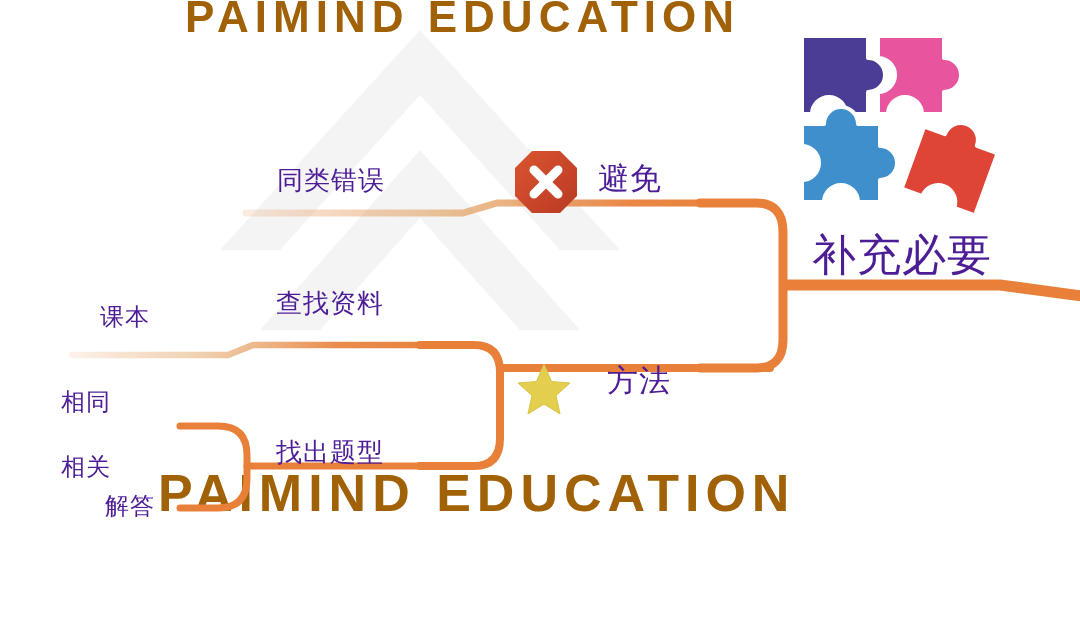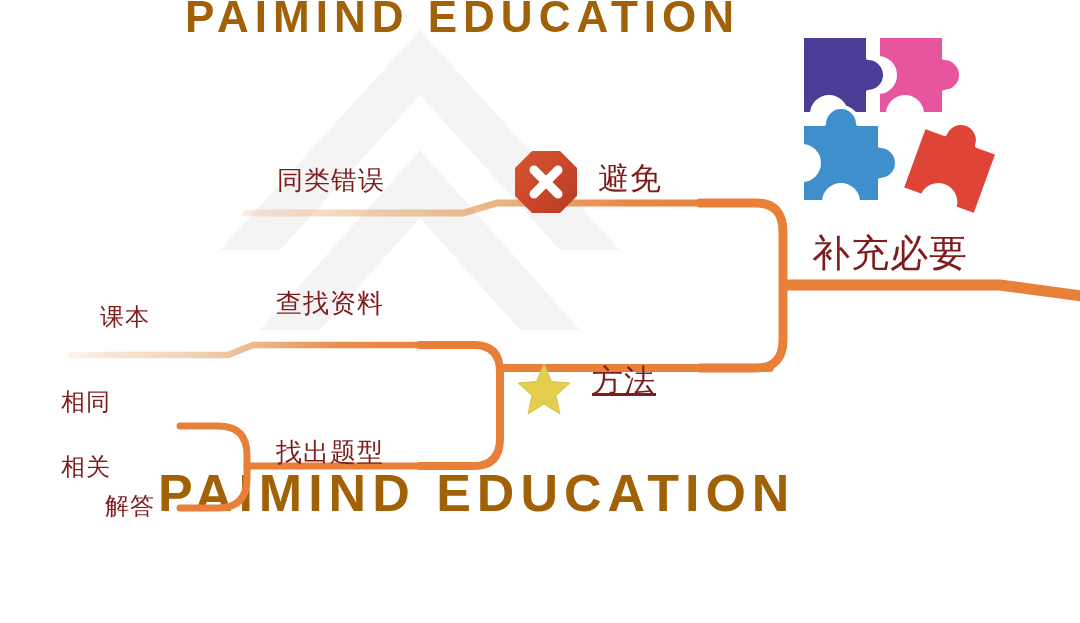--- a/index.html
+++ b/index.html
@@ -26,27 +26,27 @@
     height: 623px;
   }
   #watermark-layer { z-index: 1; }
   #branch-layer    { z-index: 2; }
   #icon-layer      { z-index: 3; }
   #label-layer     { z-index: 4; }
   #puzzle-layer    { z-index: 5; }
 
   .node-label {
     position: absolute;
-    color: #7f1d1d;
+    color: #4c1d95;
     font-family: "Liberation Serif", "DejaVu Serif", serif;
     white-space: nowrap;
     line-height: 1;
     letter-spacing: 1px;
   }
-  .lvl1 { font-size: 38px; }
+  .lvl1 { font-size: 44px; }
   .lvl2 { font-size: 31px; }
   .lvl3 { font-size: 26px; }
   .lvl4 { font-size: 24px; }
 
   .wm-text {
     position: absolute;
     color: #a16207;
     font-family: "Liberation Sans", sans-serif;
     font-weight: bold;
     white-space: nowrap;
@@ -161,21 +161,21 @@
     <svg style="position:absolute; left:516px; top:362px;" width="56" height="54" viewBox="0 0 56 54">
       <polygon points="28,2 35.5,19.5 54,21 40,33.5 44,52 28,42 12,52 16,33.5 2,21 20.5,19.5" fill="#E3CE4E" stroke="#D9C346" stroke-width="1"></polygon>
     </svg>
   </div>
 
   <div class="layer" id="label-layer">
     <div class="node-label lvl1" style="left:812px; top:234px;">补充必要</div>
 
     <div class="node-label lvl2" style="left:598px; top:163px;">避免</div>
 
-    <div class="node-label lvl2" style="left:592px; top:365px;text-decoration:underline;">方法</div>
+    <div class="node-label lvl2" style="left:607px; top:365px;">方法</div>
 
     <div class="node-label lvl3" style="left:277px; top:168px;">同类错误</div>
 
     <div class="node-label lvl3" style="left:276px; top:291px;">查找资料</div>
 
     <div class="node-label lvl3" style="left:276px; top:440px;">找出题型</div>
 
     <div class="node-label lvl4" style="left:100px; top:305px;">课本</div>
 
     <div class="node-label lvl4" style="left:61px; top:390px;">相同</div>

